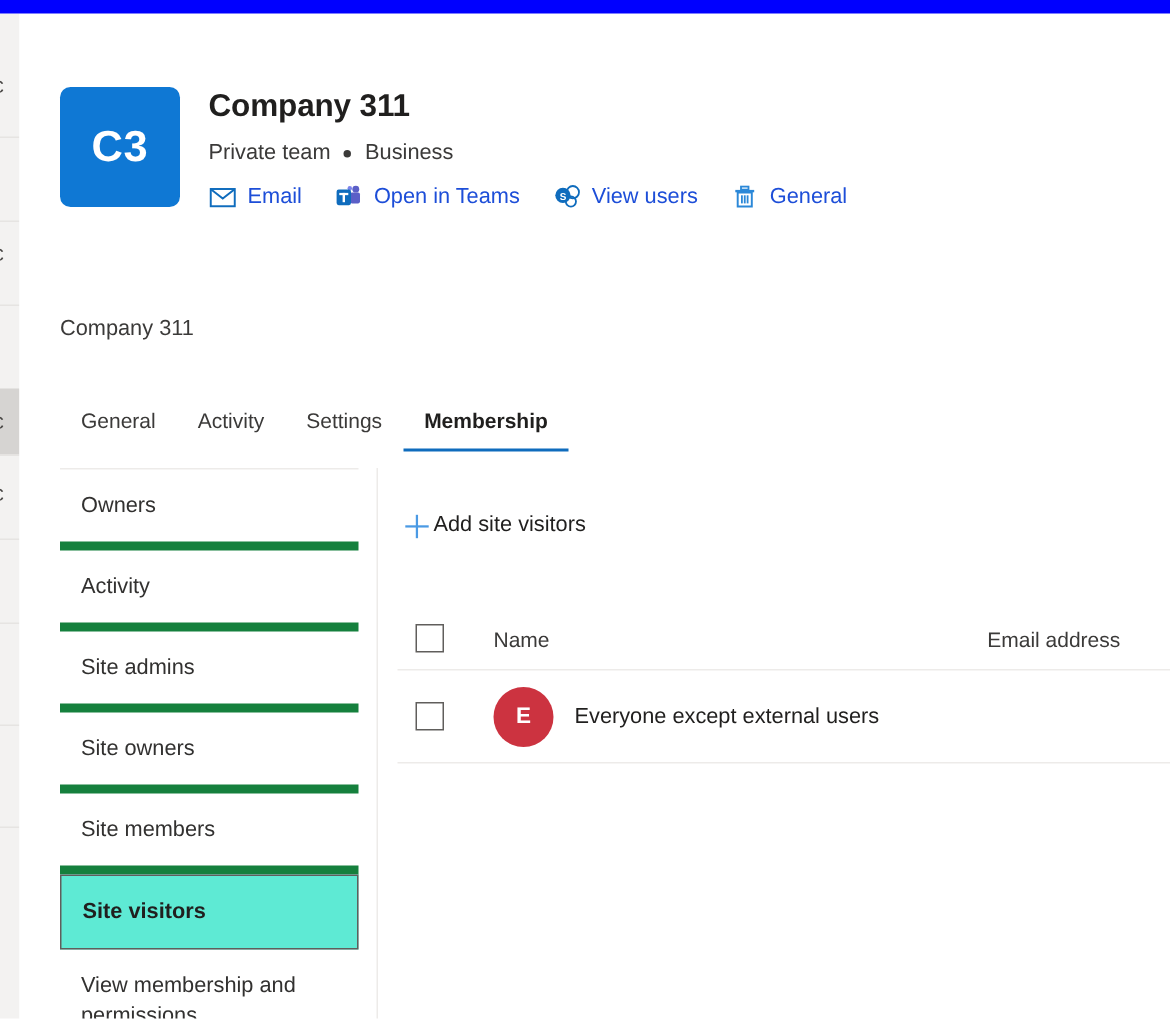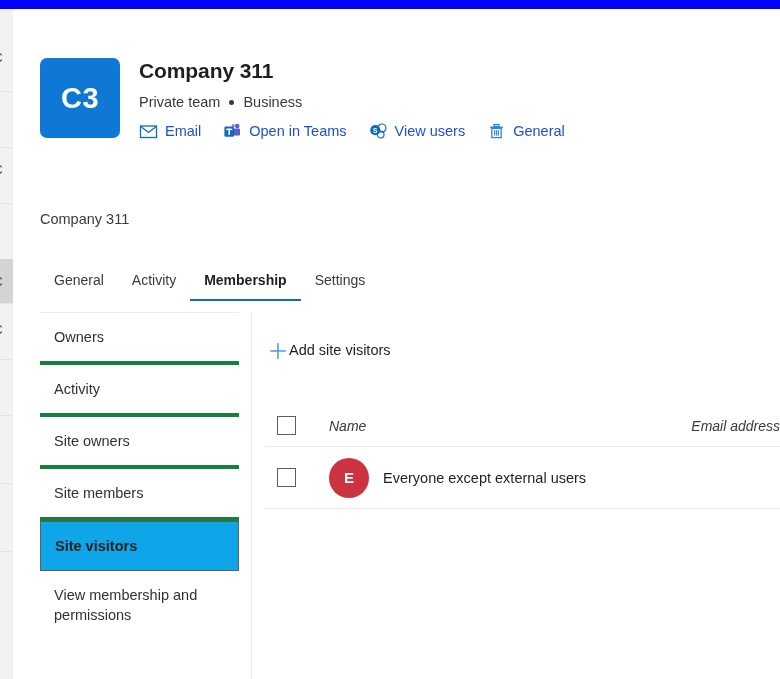--- a/index.html
+++ b/index.html
@@ -210,29 +210,29 @@
     top: 0;
     left: 27px;
     width: 199px;
     border-top: 1px solid #edebe9;
   }
   .nav-item {
     font-size: 14.5px;
     color: #323130;
     line-height: 20px;
     padding: 14px 14px;
-    border-bottom: 4px solid #15803d;
+    border-bottom: 6px solid #15803d;
     cursor: pointer;
     box-sizing: border-box;
     min-height: 48px;
     display: flex;
     align-items: center;
   }
   .nav-item.selected {
-    background: #0ea5e9;
+    background: #5eead4;
     border: 1px solid #605e5c;
     font-weight: 700;
     color: #201f1e;
   }
   .nav-item.plain {
     border-bottom: none;
   }
 
   #nav-divider {
     position: absolute;
@@ -281,21 +281,20 @@
     display: flex;
     align-items: center;
     padding-left: 12px;
     box-sizing: border-box;
     border-bottom: 1px solid #edebe9;
   }
   .table-head-row {
     height: 42px;
     font-size: 14px;
     color: #3b3a39;
-    font-style: italic;
   }
   .table-data-row {
     height: 62px;
     font-size: 14.5px;
     color: #201f1e;
     cursor: pointer;
   }
   .cell-check {
     flex: 0 0 auto;
     width: 52px;
@@ -313,21 +312,21 @@
   .cell-name {
     flex: 1 1 auto;
     display: flex;
     align-items: center;
     gap: 14px;
     min-width: 0;
   }
   .cell-email {
     flex: 0 0 auto;
     width: 155px;
-    text-align: right;
+    text-align: center;
     white-space: nowrap;
     overflow: hidden;
   }
   .person-avatar {
     width: 40px;
     height: 40px;
     border-radius: 50%;
     background: #cc3340;
     color: #ffffff;
     font-size: 15px;
@@ -439,29 +438,30 @@
 
       </div>
     </div>
   </div>
 
   <div id="breadcrumb">Company 311</div>
 
   <div id="tab-bar">
     <div class="tab-item">General</div>
     <div class="tab-item">Activity</div>
+    <div class="tab-item">Settings</div>
     <div class="tab-item active">Membership</div>
-    <div class="tab-item">Settings</div>
   </div>
 
   <div id="membership-body">
 
     <div id="nav-column">
       <div class="nav-item">Owners</div>
       <div class="nav-item">Activity</div>
+      <div class="nav-item">Site admins</div>
       <div class="nav-item">Site owners</div>
       <div class="nav-item">Site members</div>
       <div class="nav-item selected">Site visitors</div>
       <div class="nav-item plain">View membership and permissions</div>
     </div>
 
     <div id="nav-divider"></div>
 
     <div id="content-column">
 

